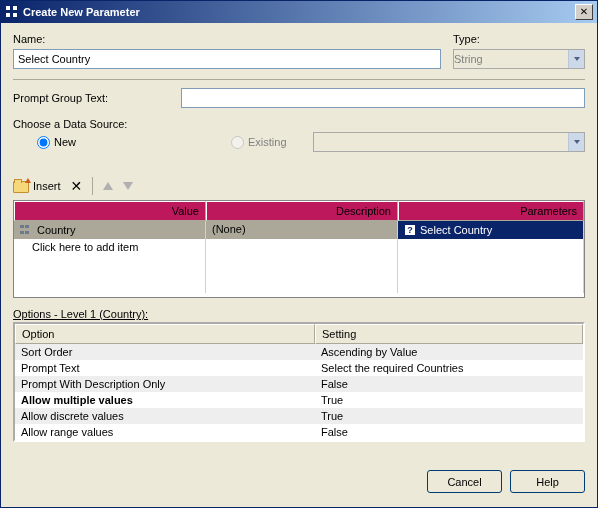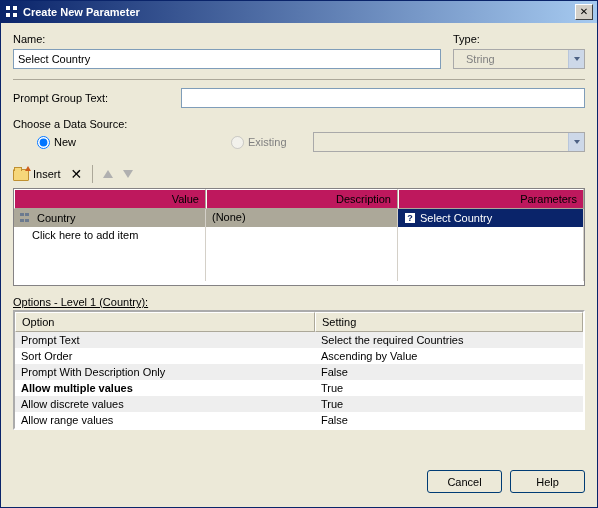--- a/index.html
+++ b/index.html
@@ -7,21 +7,21 @@
   .window { width: 598px; height: 508px; background: #ece9d8; border: 1px solid #0a246a; display: flex; flex-direction: column; }
   .titlebar { background: linear-gradient(to right, #0a246a, #a6caf0); color: #fff; height: 22px; display: flex; align-items: center; padding: 0 4px; }
   .titlebar .app-icon { width: 14px; height: 14px; margin-right: 4px; display: flex; flex-wrap: wrap; }
   .app-icon span { width: 6px; height: 6px; background: #fff; border: 1px solid #0a246a; margin: 0 1px 1px 0; }
   .titlebar-text { flex: 1; font-weight: bold; font-size: 11px; }
   .close-btn { width: 18px; height: 16px; background: #d4d0c8; border: 1px solid #fff; border-right-color: #404040; border-bottom-color: #404040; text-align: center; font-family: Arial; font-size: 10px; line-height: 13px; color: #000; cursor: pointer; }
   .content { flex: 1; padding: 10px 12px 0 12px; display: flex; flex-direction: column; }
   .row { display: flex; margin-bottom: 4px; align-items: center; }
   .label { color: #000; }
   .input-text { height: 20px; background: #fff; border: 1px solid #7f9db9; padding: 2px 4px; }
-  .combo { height: 20px; background: #ece9d8; border: 1px solid #a9a9a9; display: flex; align-items: center; padding: 0 0 0 12px; color: #808080; }
+  .combo { height: 20px; background: #ece9d8; border: 1px solid #a9a9a9; display: flex; align-items: center; padding: 0 0 0 0; color: #808080; }
   .combo-arrow { width: 16px; height: 18px; background: #cdd8e8; border-left: 1px solid #b8c6db; display: flex; align-items: center; justify-content: center; margin-left: auto; }
   .combo-arrow::after { content: ""; width: 0; height: 0; border-left: 3px solid transparent; border-right: 3px solid transparent; border-top: 4px solid #4d6185; }
   hr.sep { border: none; border-top: 1px solid #aca899; margin: 10px 0 8px 0; }
   .radio { display: inline-flex; align-items: center; margin-right: 14px; }
   .radio input { margin: 0 4px 0 0; }
   .radio.disabled label { color: #808080; }
   .toolbar { display: flex; align-items: center; gap: 10px; height: 24px; margin: 6px 0 2px 0; }
   .insert-icon { width: 16px; height: 14px; position: relative; }
   .insert-icon::before { content: ""; position: absolute; left: 0; bottom: 0; width: 14px; height: 10px; background: #f6d77a; border: 1px solid #c09030; border-radius: 1px; }
   .insert-icon::after { content: ""; position: absolute; left: 1px; top: 0; width: 6px; height: 3px; background: #f6d77a; border: 1px solid #c09030; border-bottom: none; }
@@ -83,21 +83,21 @@
 
 
     <div class="row" style="align-items:center; margin-bottom:10px;">
       <div style="width:168px;"><span class="label">Prompt Group Text:</span></div>
       <input class="input-text" style="flex: 1 1 0%;" value="">
     </div>
 
     <div class="row" style="margin-bottom:2px;">
         <span class="label">Choose a Data Source:</span>
       </div>
-    <div class="row" style="margin-bottom:4px;">
+    <div class="row" style="margin-bottom:16px;">
       <div style="width:24px;"></div>
       <div class="radio" style="width:180px;">
           <input type="radio" checked="" style="">
           <label>New</label>
         </div>
       <div class="radio disabled" style="width:68px;">
           <input type="radio" disabled="" style="">
           <label>Existing</label>
         </div>
       <div class="combo" style="flex:1;">
@@ -159,26 +159,26 @@
     </div>
 
     <div style="margin-top:10px; margin-bottom:2px;text-decoration:underline;"><span class="label">Options - Level 1 (Country):</span></div>
     <div class="options-grid">
       <div class="og-head">
         <div class="gh" style="width:300px;">Option</div>
         <div class="gh" style="flex:1;">Setting</div>
       </div>
       <div>
         <div class="og-row">
+            <div class="ogc" style="width:300px;">Sort Order</div>
+            <div class="ogc" style="flex:1;">Ascending by Value</div>
+          </div>
+        <div class="og-row">
             <div class="ogc" style="width:300px;">Prompt Text</div>
             <div class="ogc" style="flex:1;">Select the required Countries</div>
-          </div>
-        <div class="og-row">
-            <div class="ogc" style="width:300px;">Sort Order</div>
-            <div class="ogc" style="flex:1;">Ascending by Value</div>
           </div>
         <div class="og-row">
             <div class="ogc" style="width:300px;">Prompt With Description Only</div>
             <div class="ogc" style="flex:1;">False</div>
           </div>
         <div class="og-row">
             <div class="ogc" style="width:300px;font-weight:bold;">Allow multiple values</div>
             <div class="ogc" style="flex:1;">True</div>
           </div>
         <div class="og-row">

